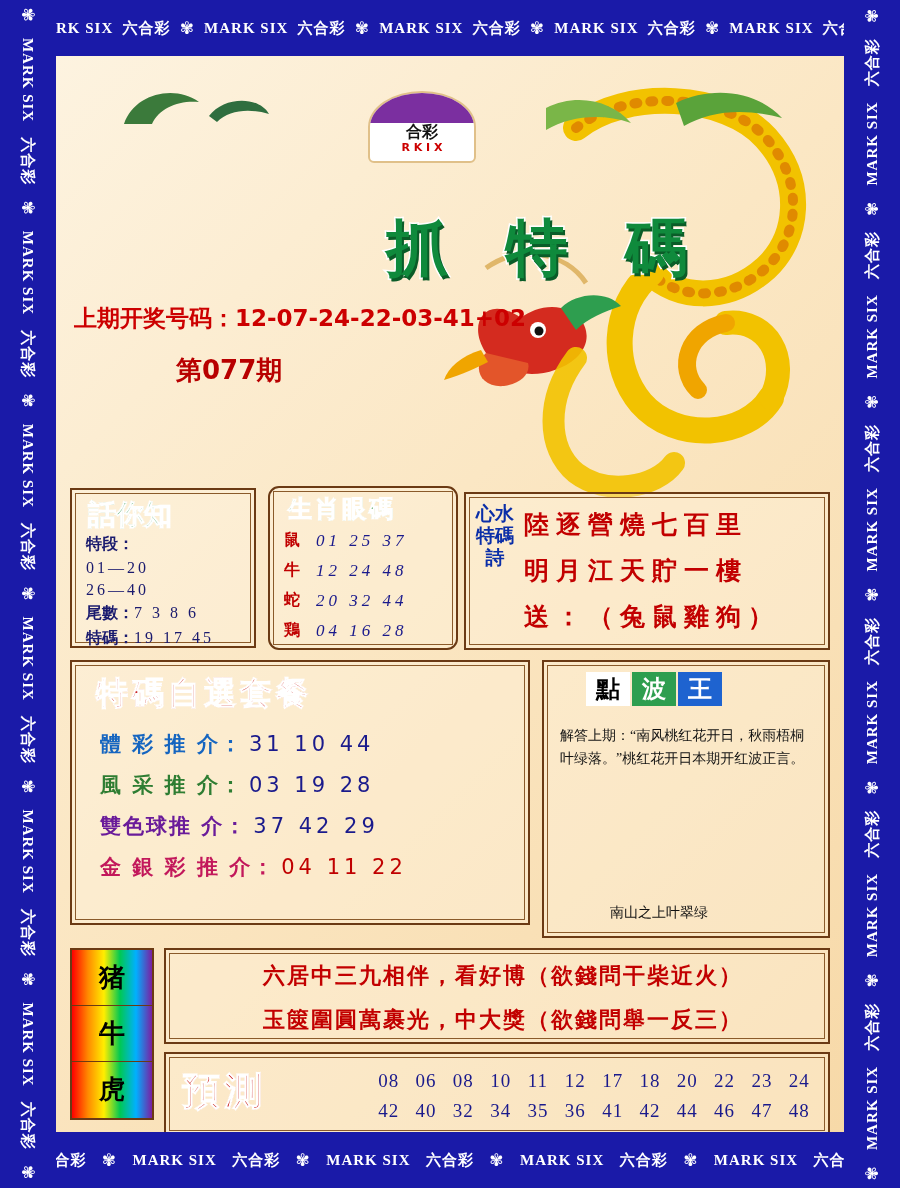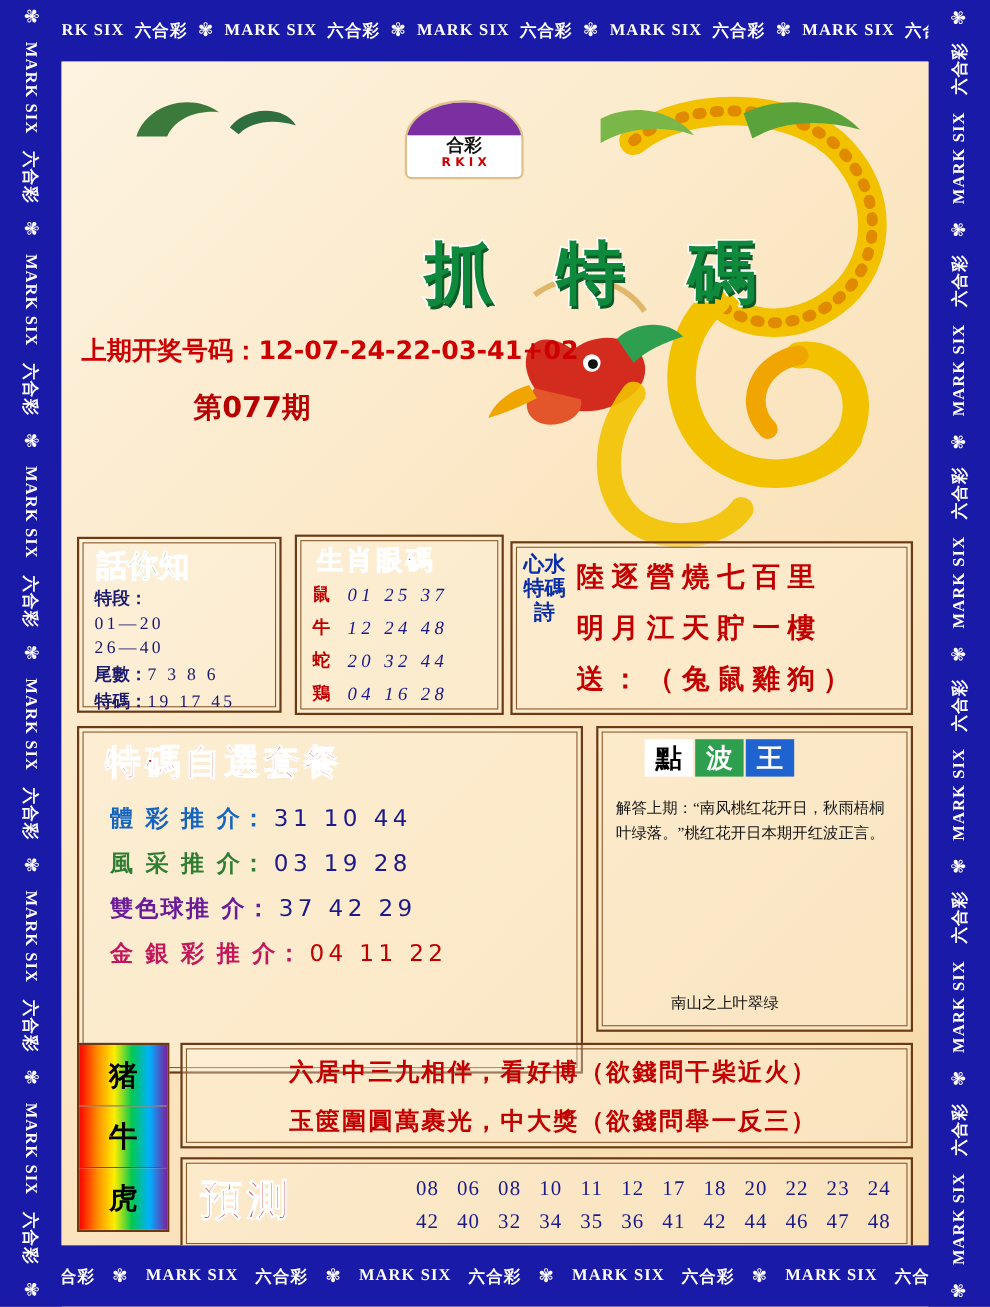--- a/index.html
+++ b/index.html
@@ -109,21 +109,21 @@
     font-size:28px;font-weight:bold;color:#0f8a3c;
     -webkit-text-stroke:1px #ffffff;
     font-family:"DejaVu Sans",sans-serif;
   }
   .hua-rows{position:absolute;left:14px;top:44px;font-family:"Liberation Serif",serif;}
   .hua-row{font-size:16px;color:#1a1a6e;margin-bottom:4px;white-space:nowrap;}
   .hua-row b{color:#1a1a6e;font-weight:bold;}
   .hua-row .num{letter-spacing:3px;}
 
   
-  #box-sx{left:212px;top:430px;width:190px;height:164px;}
+  #box-sx{left:212px;top:430px;width:190px;height:164px;border-radius:11px;}
   .sx-title{
     position:absolute;left:18px;top:5px;
     font-size:24px;font-weight:bold;color:#2a8f3a;
     -webkit-text-stroke:1px #ffffff;
     letter-spacing:3px;
   }
   .sx-rows{position:absolute;left:14px;top:42px;}
   .sx-row{display:flex;align-items:center;margin-bottom:9px;font-family:"Liberation Serif",serif;}
   .sx-an{width:32px;font-size:16px;font-weight:bold;color:#c00000;}
   .sx-nums{font-size:17px;color:#1a1a8c;font-style:italic;letter-spacing:4px;}
@@ -138,21 +138,21 @@
   .poem-lines{
     position:absolute;left:58px;top:8px;right:6px;
   }
   .poem-line{
     font-size:25px;color:#c20000;font-weight:bold;
     letter-spacing:7px;line-height:46px;white-space:nowrap;
     font-family:"DejaVu Sans",sans-serif;
   }
 
   
-  #box-tm{left:14px;top:604px;width:460px;height:316px;}
+  #box-tm{left:14px;top:604px;width:460px;height:265px;}
   .tm-title{
     position:absolute;left:24px;top:10px;
     font-size:32px;font-weight:bold;
     color:#c00000;-webkit-text-stroke:1px #ffffff;
     letter-spacing:4px;
   }
   .tm-rows{position:absolute;left:28px;top:68px;}
   .tm-row{margin-bottom:13px;white-space:nowrap;font-size:21px;}
   .tm-lab{font-weight:bold;letter-spacing:2px;}
   .tm-nums{font-size:21px;letter-spacing:4px;margin-left:6px;}

